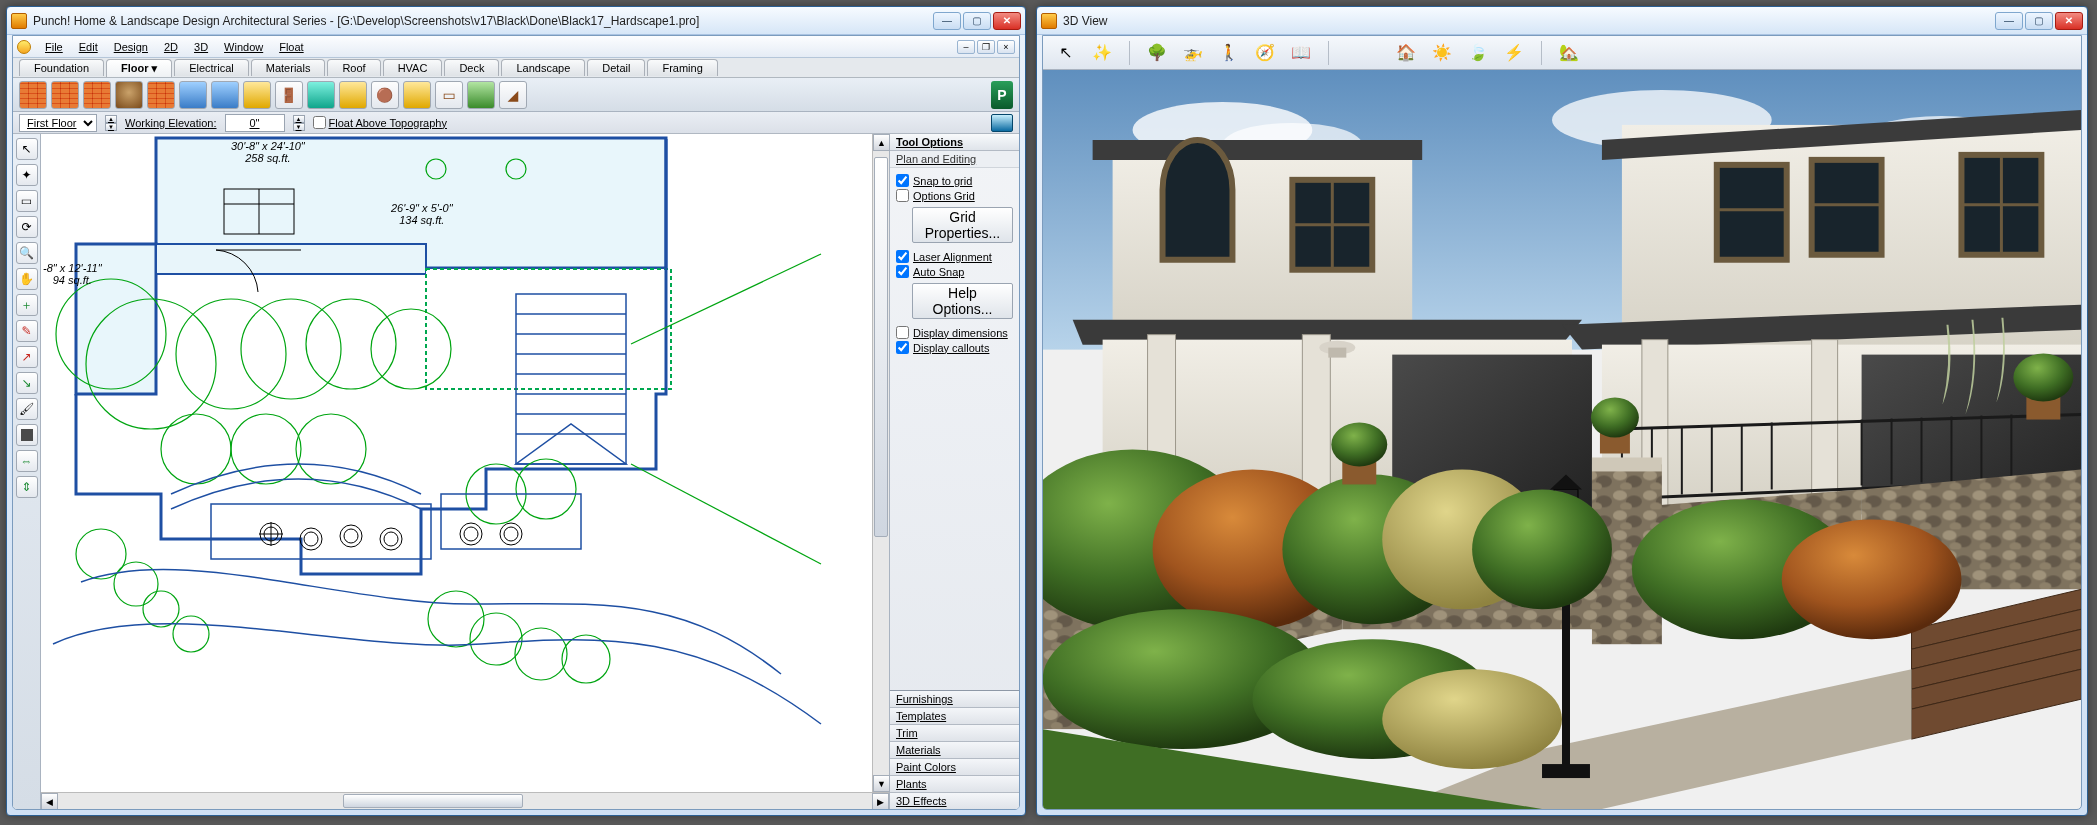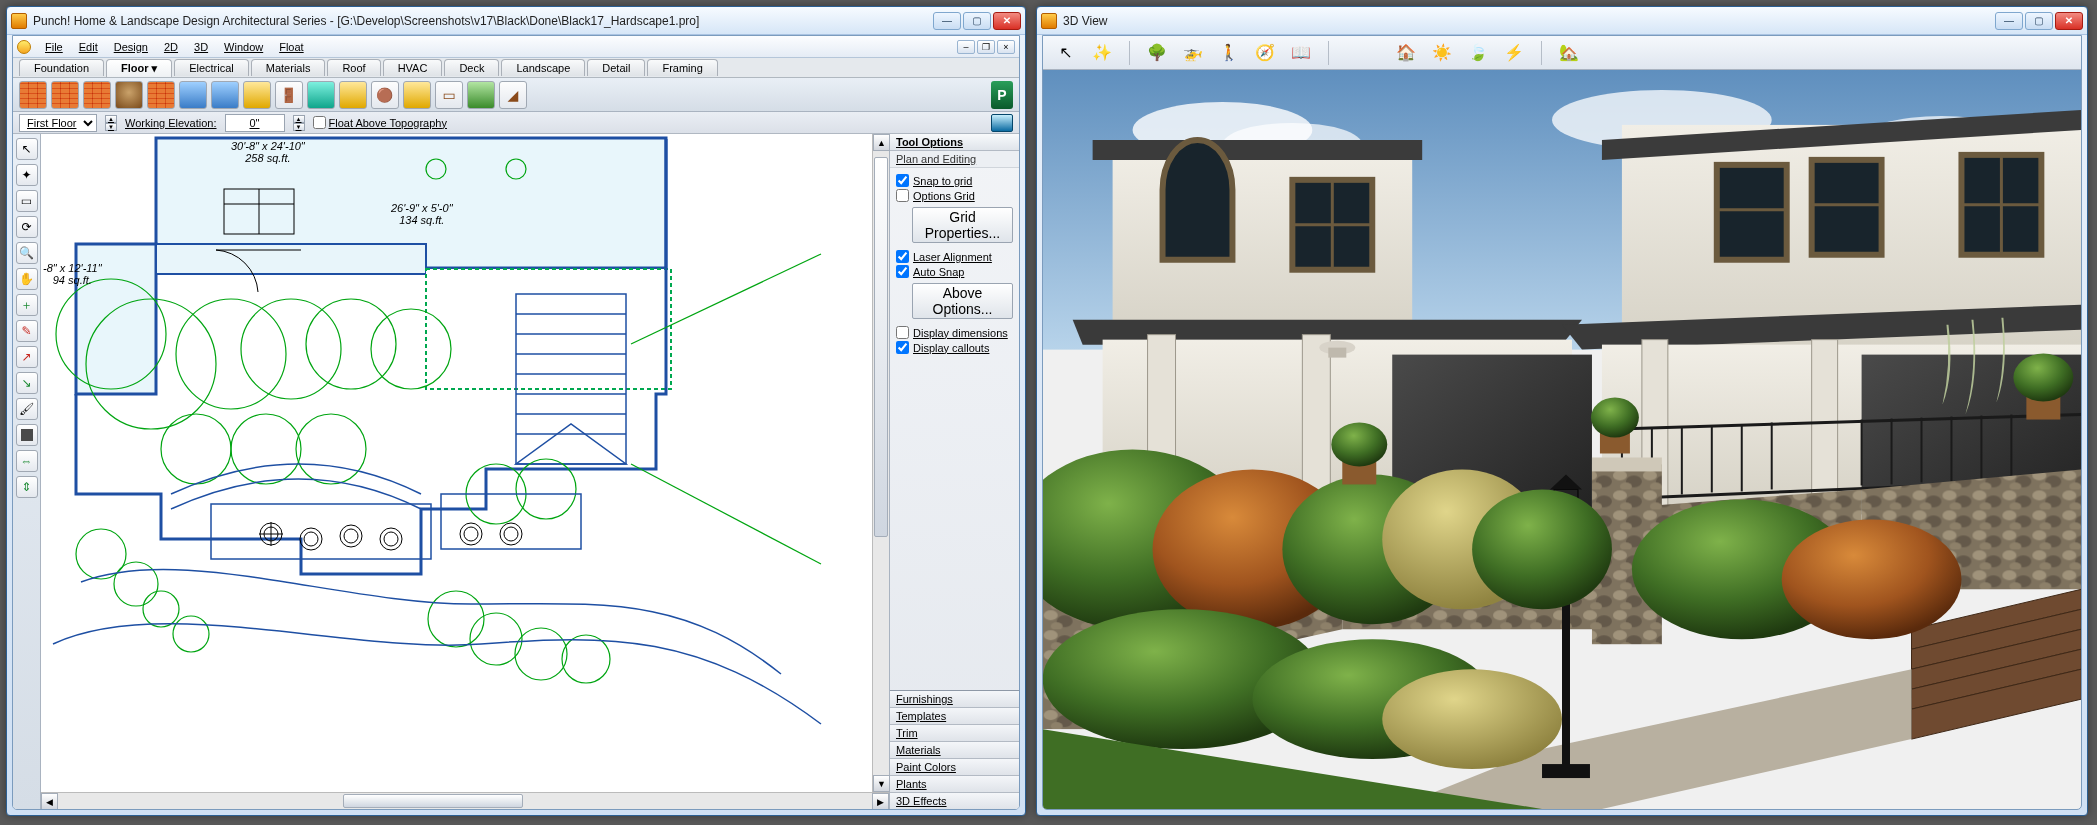--- a/index.html
+++ b/index.html
@@ -377,21 +377,21 @@
             </label>
           <button>Grid Properties...</button>
           <label>
               <input type="checkbox" checked="" style=""> 
               <span>Laser Alignment</span>
             </label>
           <label>
               <input type="checkbox" checked="" style=""> 
               <span>Auto Snap</span>
             </label>
-          <button>Above Options...</button>
+          <button>Help Options...</button>
           <label>
               <input type="checkbox" style=""> 
               <span>Display dimensions</span>
             </label>
           <label>
               <input type="checkbox" checked="" style=""> 
               <span>Display callouts</span>
             </label>
         </div>
         <div class="accordion">

